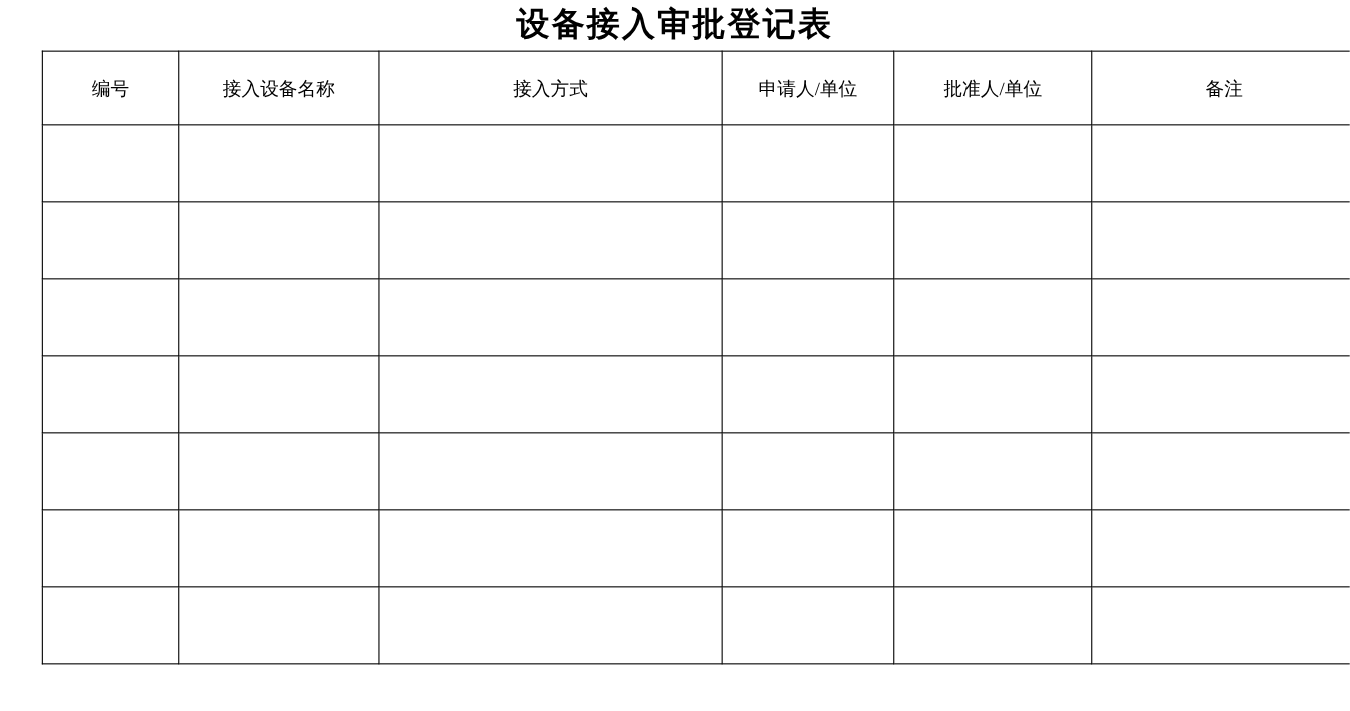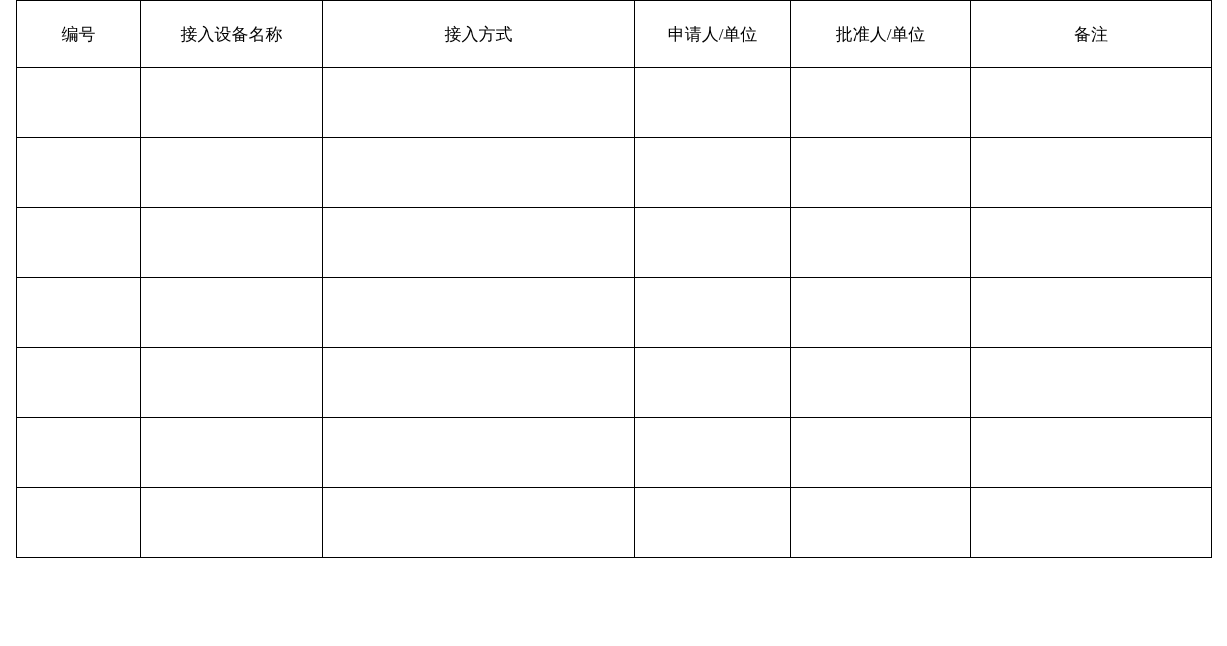--- a/index.html
+++ b/index.html
@@ -27,20 +27,21 @@
     font-weight: bold;
     letter-spacing: 2px;
     line-height: 46px;
     height: 46px;
     margin: 0;
     padding: 0;
   }
   .table-wrap {
     padding: 0 16px 0 16px;
     box-sizing: border-box;
+    margin-left: 22px;
   }
   table.reg-table {
     width: 1195px;
     border-collapse: collapse;
     table-layout: fixed;
     margin: 0;
   }
   table.reg-table th,
   table.reg-table td {
     border: 1px solid #000000;
@@ -64,20 +65,21 @@
   col.c2 { width: 312px; }
   col.c3 { width: 156px; }
   col.c4 { width: 180px; }
   col.c5 { width: 241px; }
 </style>
 </head>
 <body>
 
 <div class="page">
 
+  <h1 class="doc-title">设备接入审批登记表</h1>
 
   <div class="table-wrap">
     <table class="reg-table">
       <colgroup>
         <col class="c0">
         <col class="c1">
         <col class="c2">
         <col class="c3">
         <col class="c4">
         <col class="c5">

